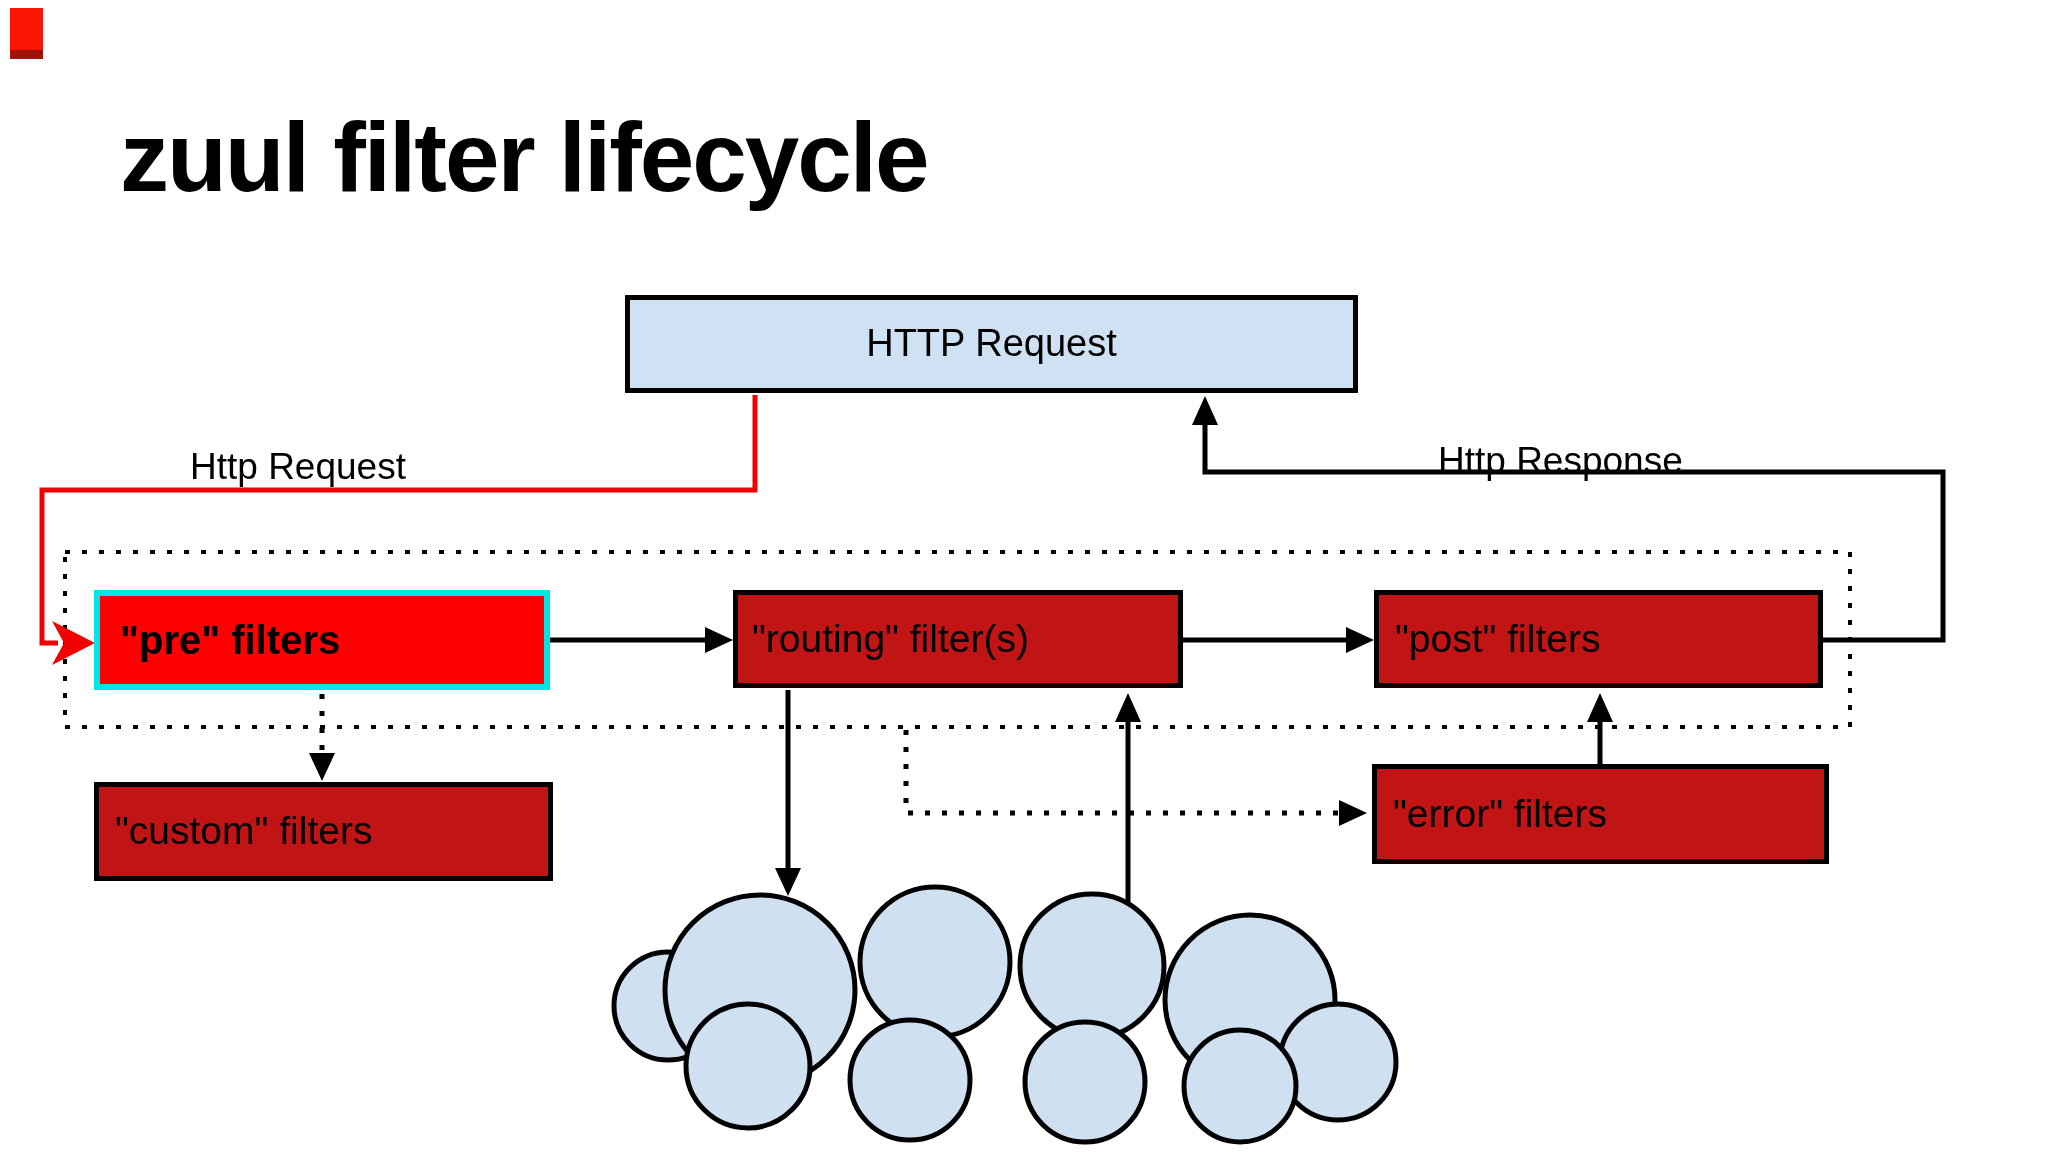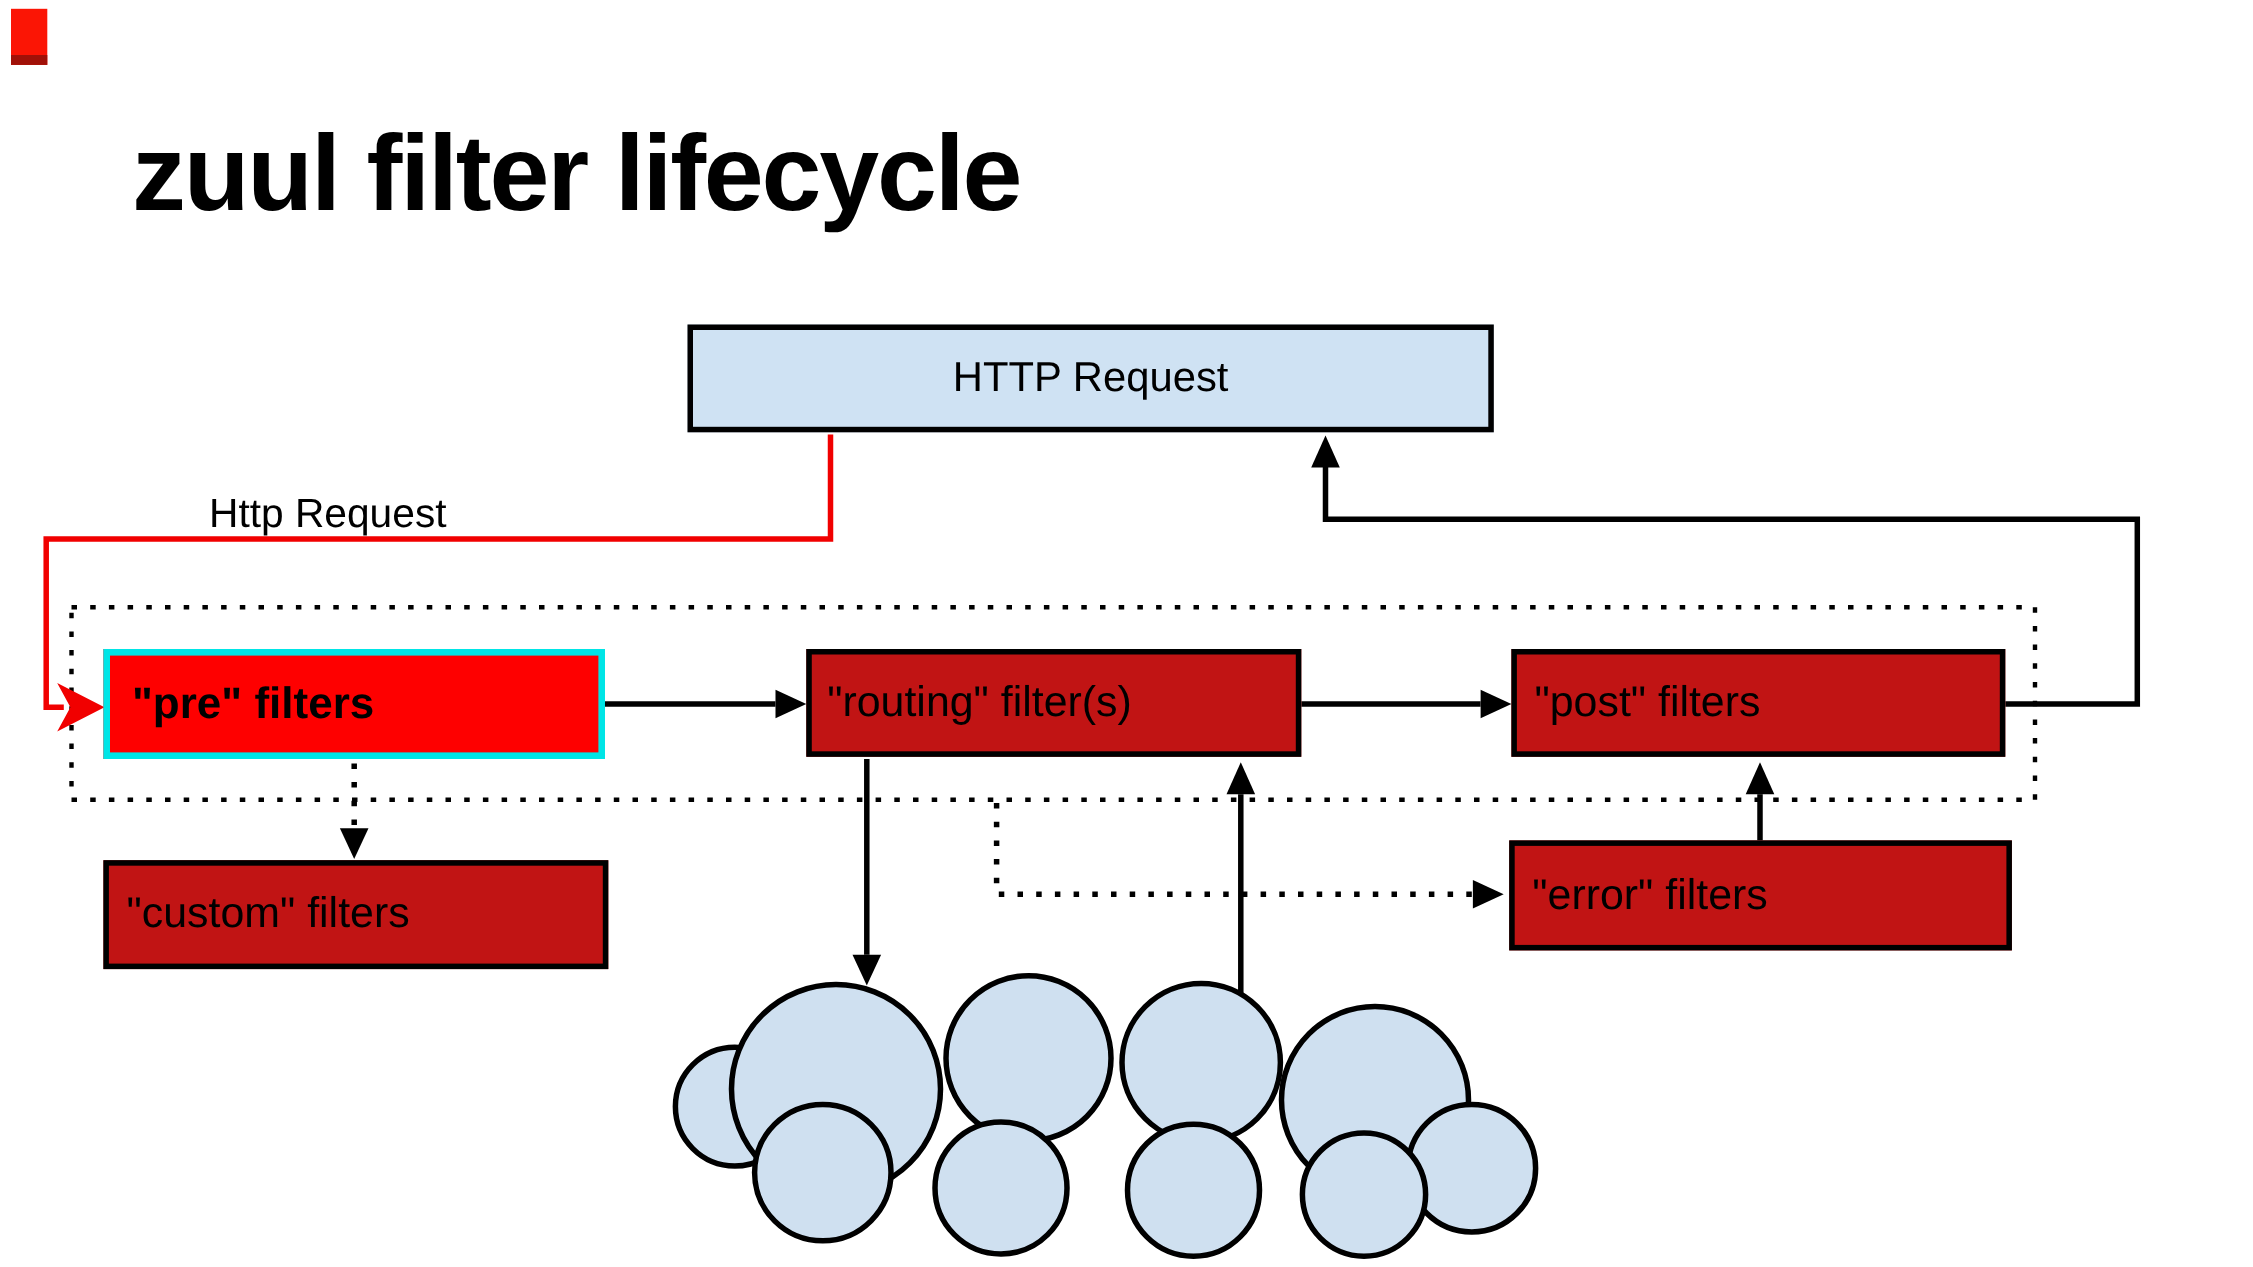--- a/index.html
+++ b/index.html
@@ -102,14 +102,15 @@
 
   <div class="node node-custom">
     <span>"custom" filters</span>
   </div>
 
   <div class="node node-error">
     <span>"error" filters</span>
   </div>
 
   <div class="edge-label lbl-request">Http Request</div>
+  <div class="edge-label lbl-response">Http Response</div>
 
 </div>
 
 </body></html>

